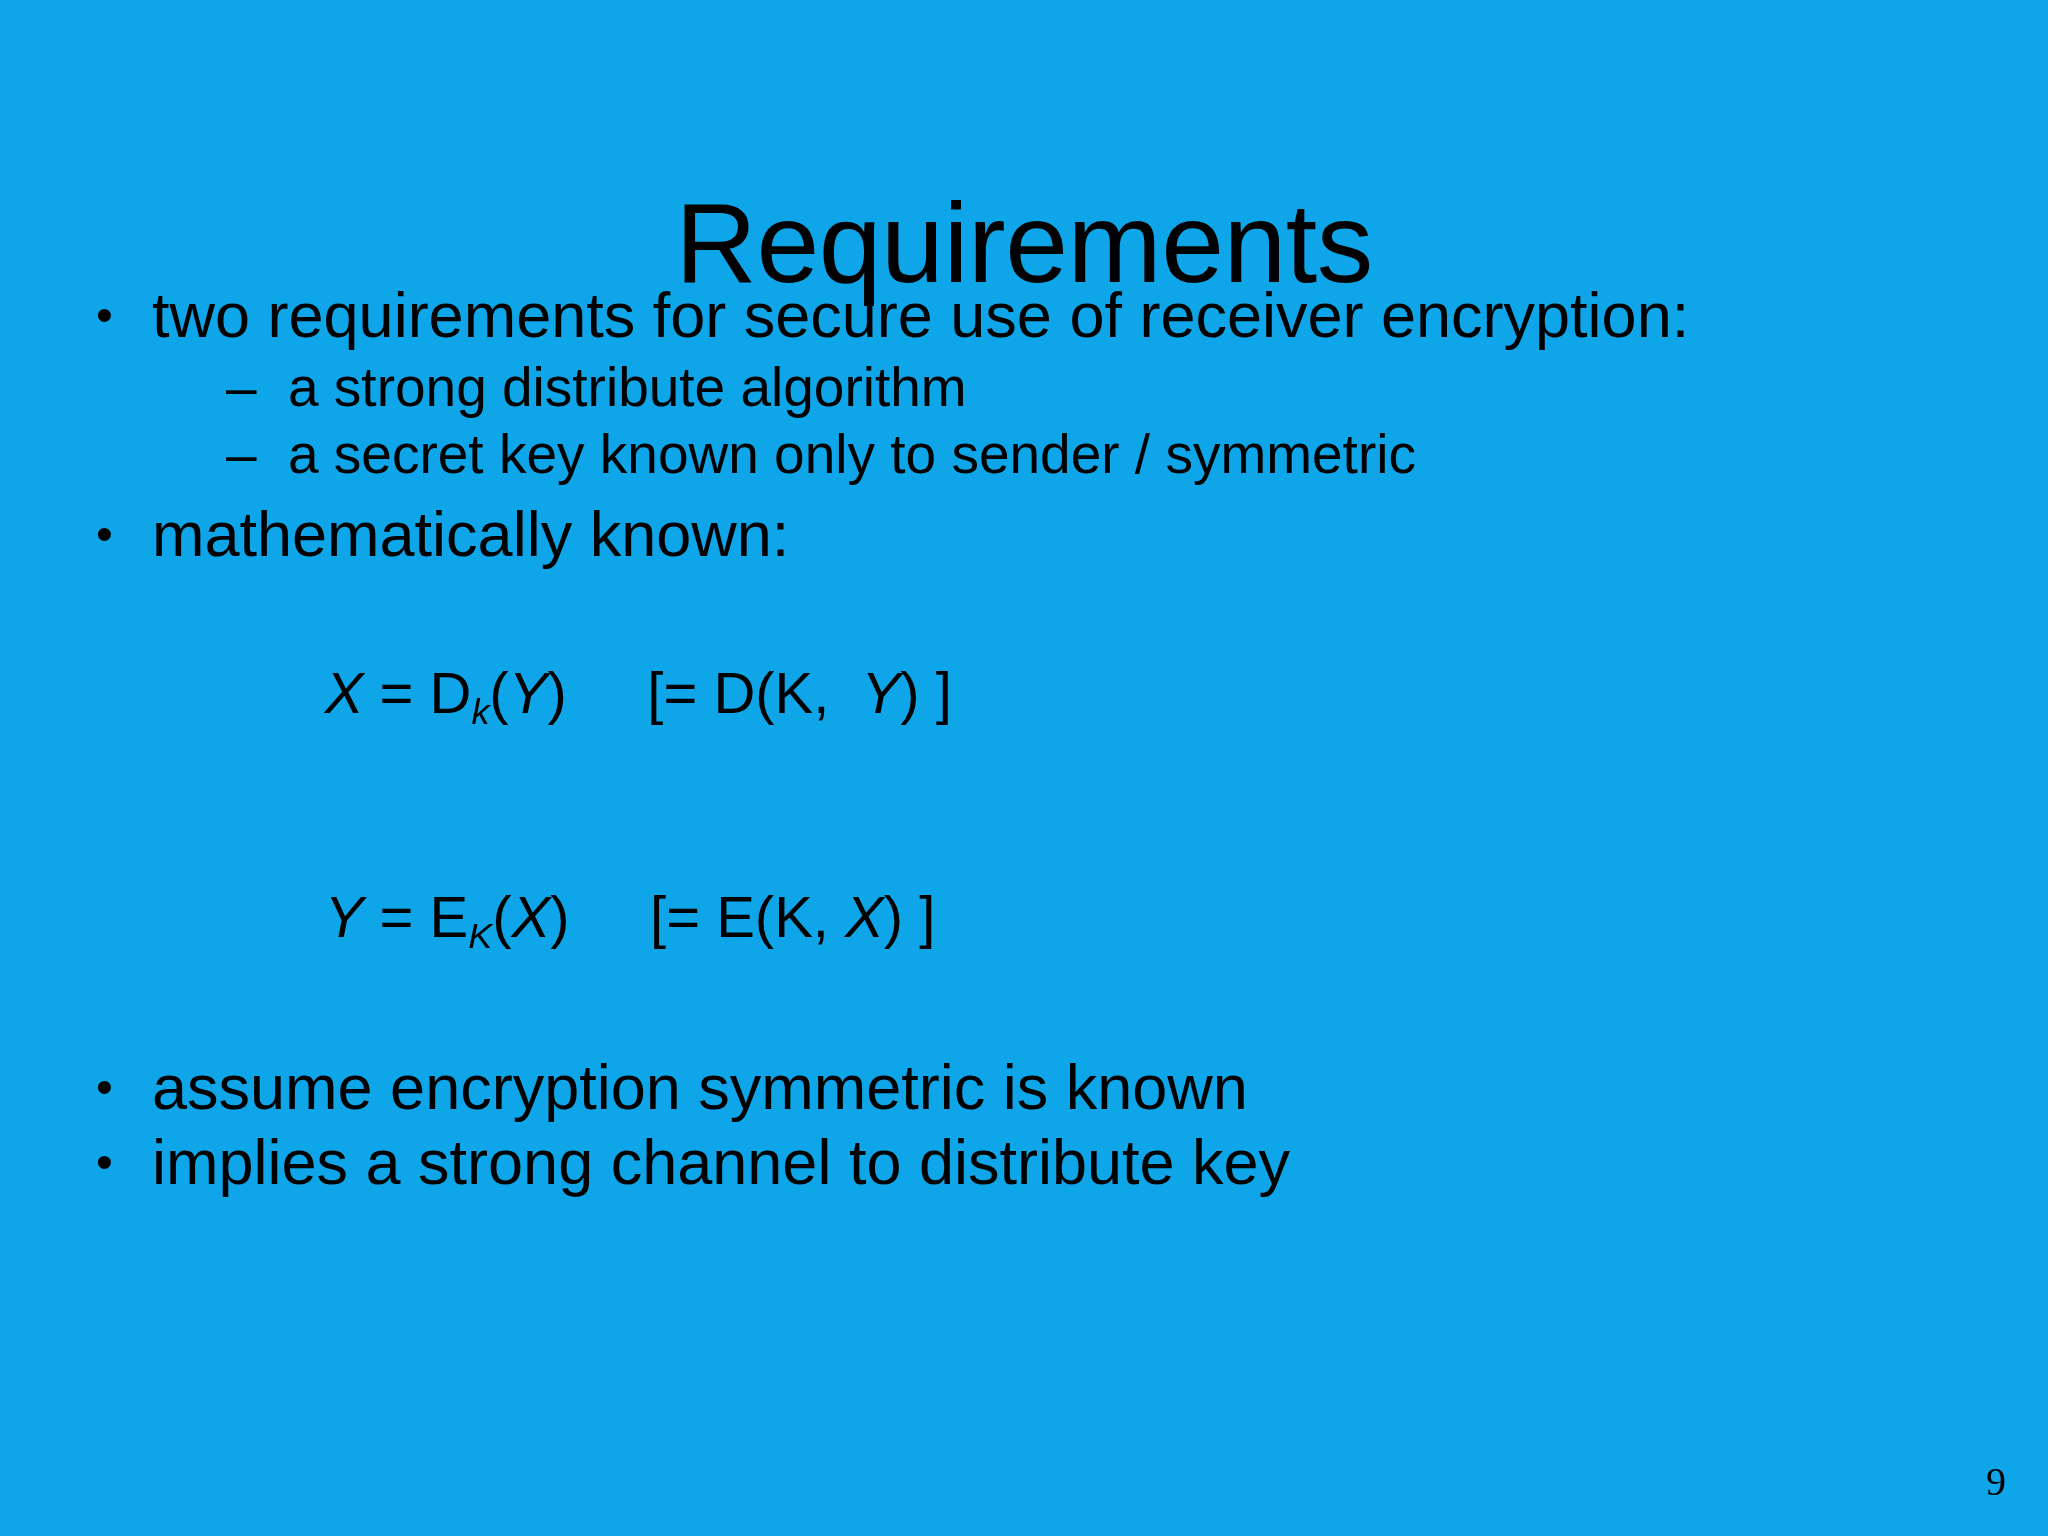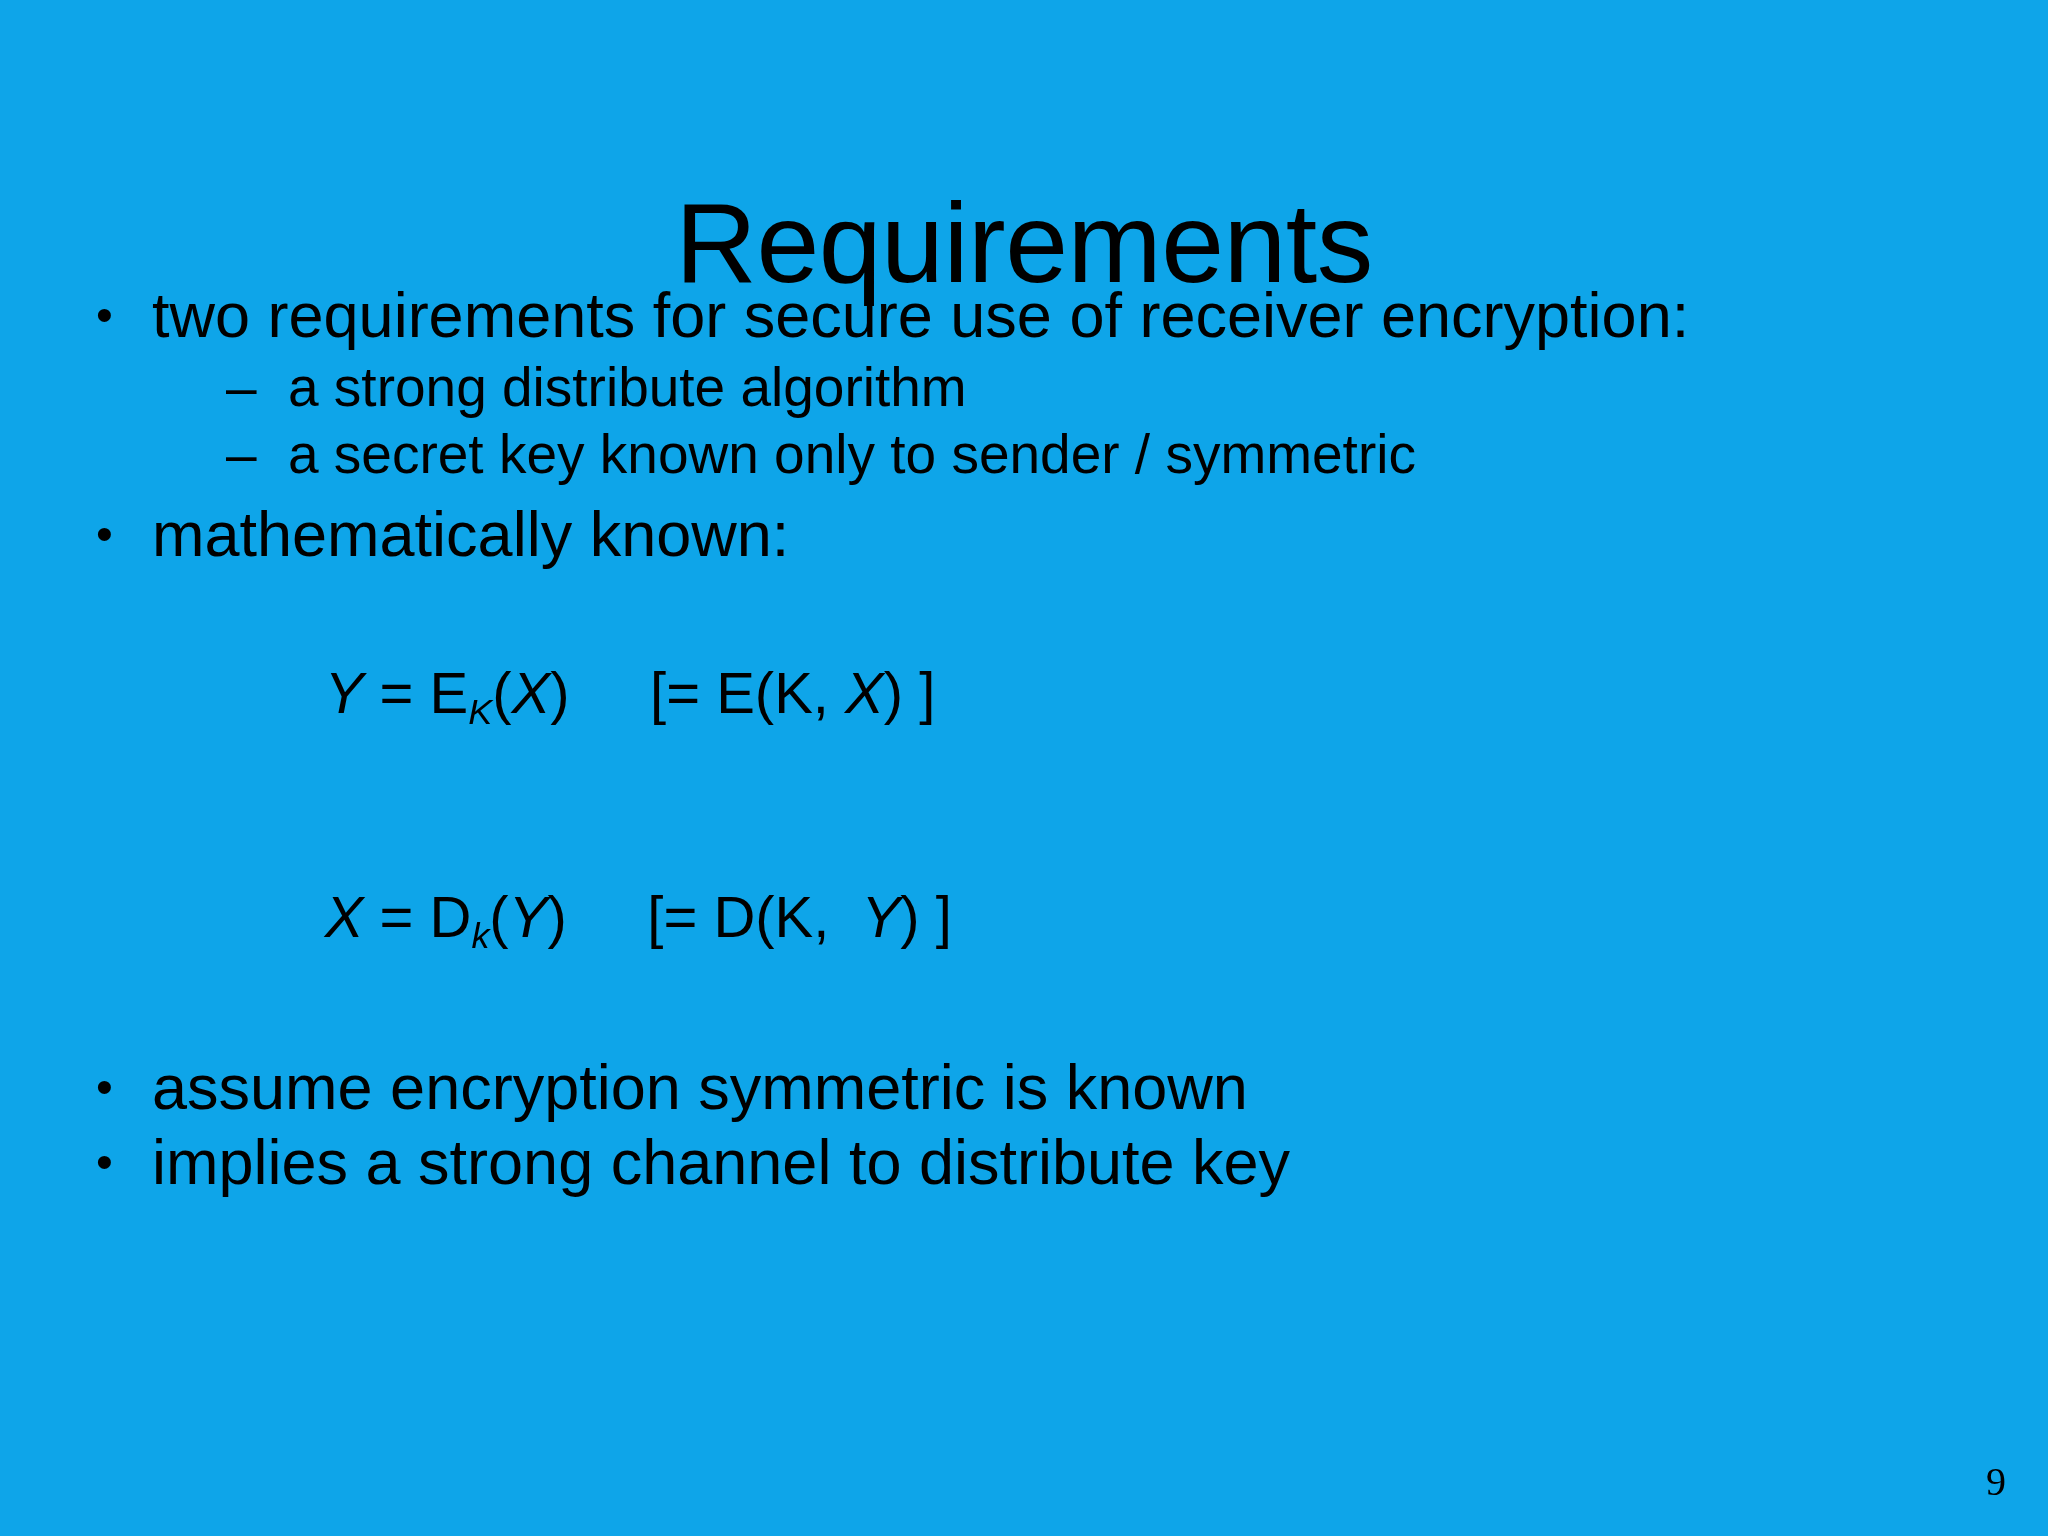--- a/index.html
+++ b/index.html
@@ -142,25 +142,25 @@
     <div class="gap-sm"></div>
 
     <div class="bullet-row lvl1">
       <span class="bullet-marker">•</span>
       <span class="bullet-text">mathematically known:</span>
     </div>
 
     <div class="gap-sm"></div>
 
     <div class="formula-line">
-      <span class="it">Y</span><span> = </span><span>E</span><span class="sub">K</span><span>(</span><span class="it">X</span><span>)</span><span>     </span><span>[= E(K, </span><span class="it">X</span><span>) ]</span>
+      <span class="it">X</span><span> = </span><span>D</span><span class="sub">k</span><span>(</span><span class="it">Y</span><span>)</span><span>     </span><span>[= D(K,  </span><span class="it">Y</span><span>) ]</span>
     </div>
 
     <div class="formula-line">
-      <span class="it">X</span><span> = </span><span>D</span><span class="sub">k</span><span>(</span><span class="it">Y</span><span>)</span><span>     </span><span>[= D(K,  </span><span class="it">Y</span><span>) ]</span>
+      <span class="it">Y</span><span> = </span><span>E</span><span class="sub">K</span><span>(</span><span class="it">X</span><span>)</span><span>     </span><span>[= E(K, </span><span class="it">X</span><span>) ]</span>
     </div>
 
     <div class="gap-md"></div>
 
     <div class="bullet-row lvl1">
       <span class="bullet-marker">•</span>
       <span class="bullet-text">assume encryption symmetric is known</span>
     </div>
 
     <div class="bullet-row lvl1">

